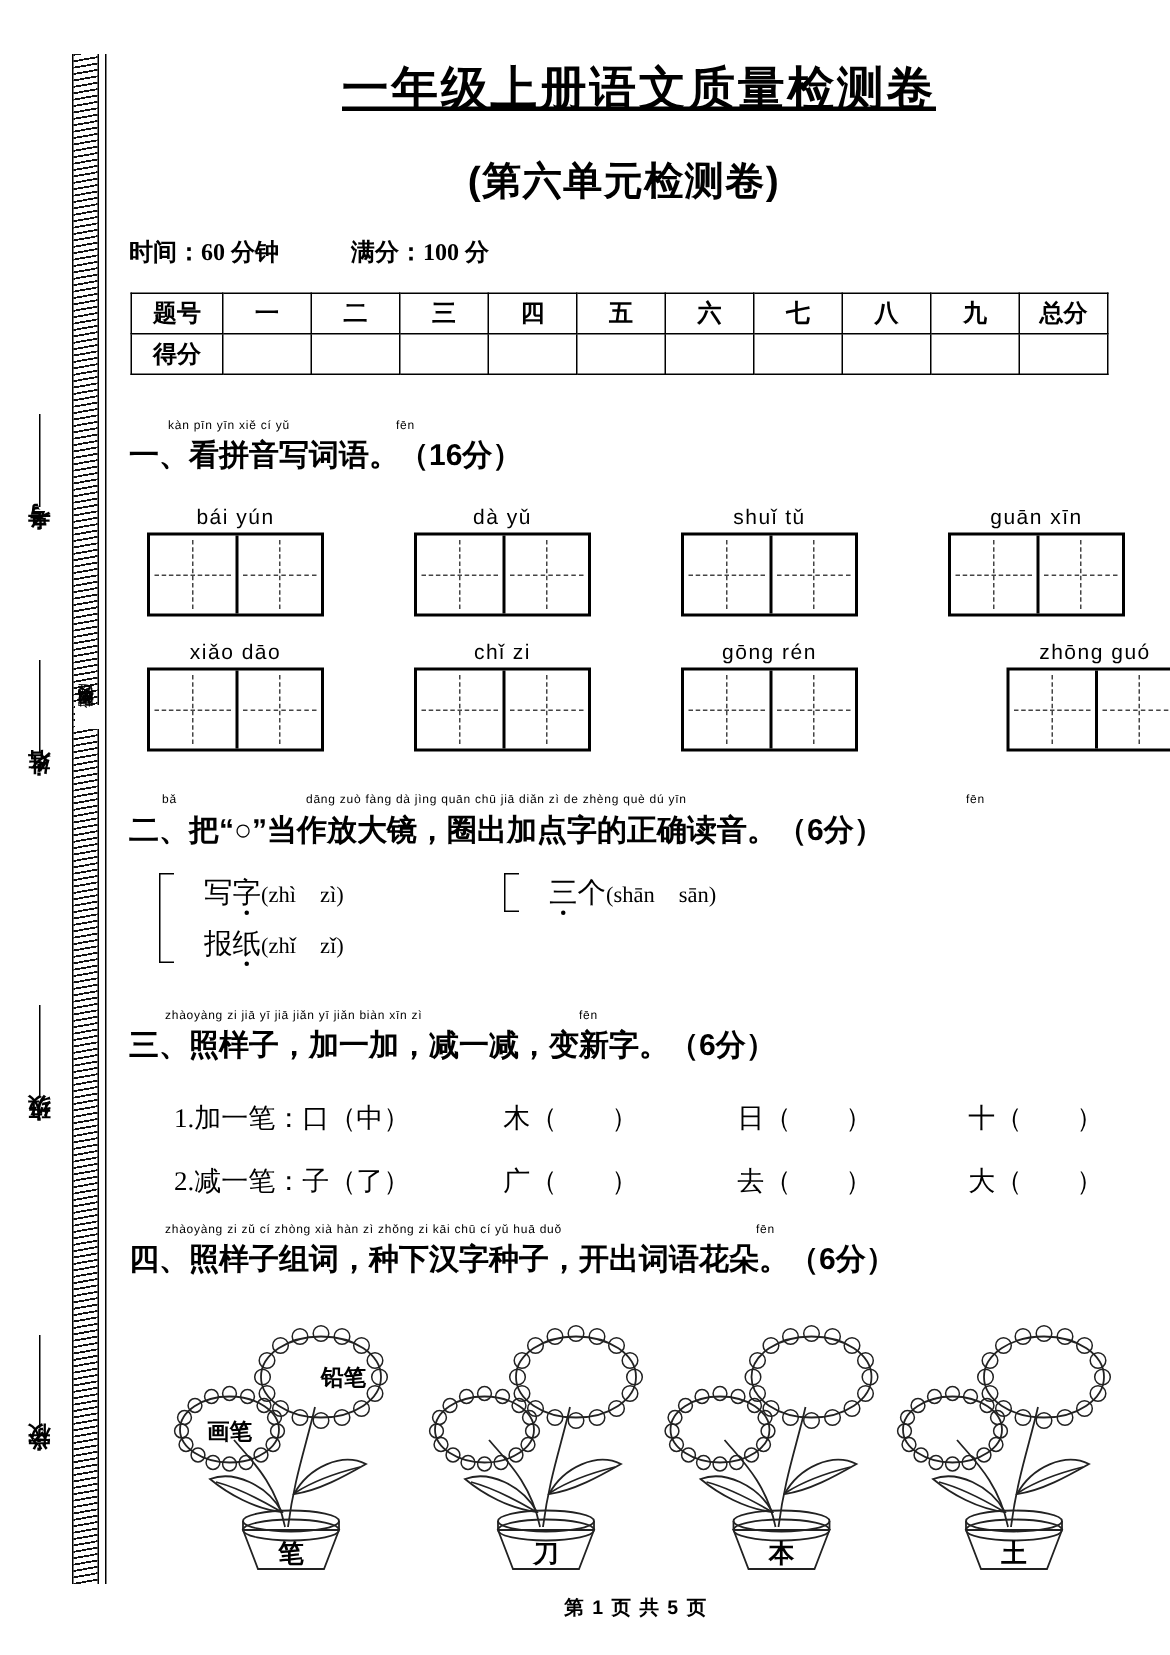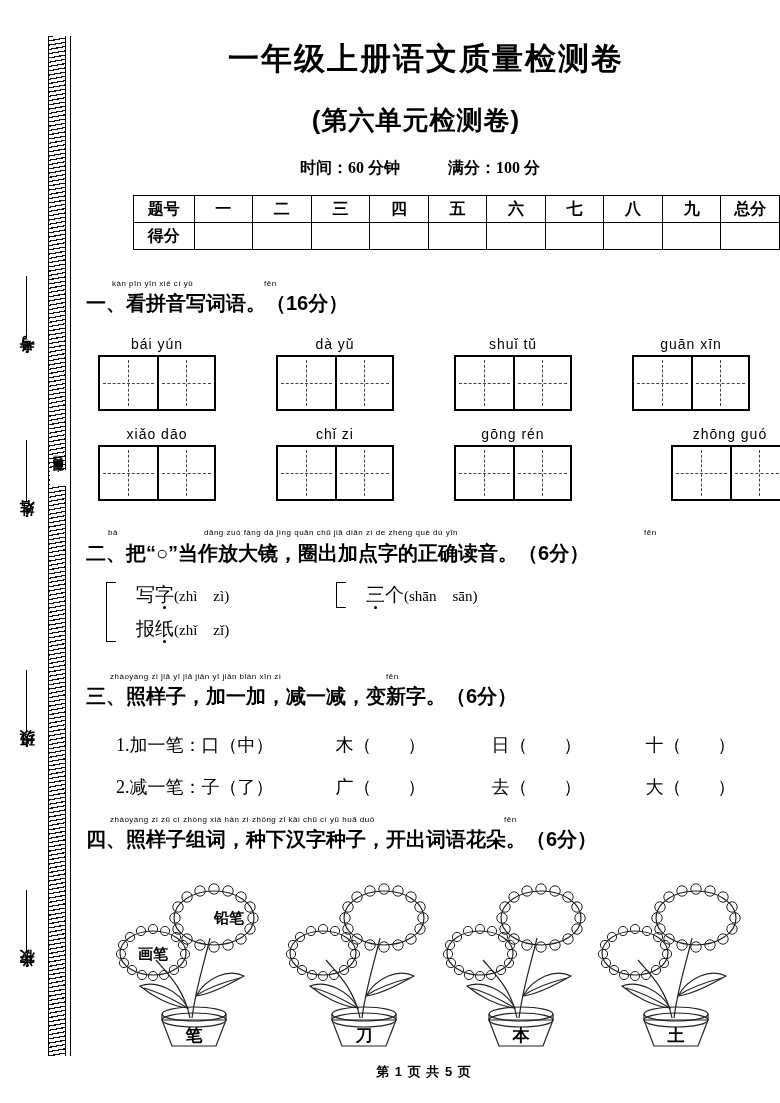--- a/index.html
+++ b/index.html
@@ -100,49 +100,49 @@
 
   .title-main {
     position: absolute;
     left: 0; top: 38px;
     width: 680px;
     text-align: center;
     font-family: "Liberation Sans", "DejaVu Sans", sans-serif;
     font-size: 31px;
     font-weight: bold;
     letter-spacing: 2px;
+    text-decoration: underline;
   }
   .title-sub {
     position: absolute;
     left: 0; top: 103px;
     width: 660px;
     text-align: center;
     font-family: "Liberation Sans", "DejaVu Sans", sans-serif;
     font-size: 26px;
     font-weight: bold;
     letter-spacing: 1px;
   }
   .meta-line {
     position: absolute;
     left: 0; top: 158px;
     width: 668px;
-    text-align: center;
+    text-align: left;
     font-size: 16px;
     font-weight: bold;
   }
   .meta-line .gap { display: inline-block; width: 48px; }
 
   
   .score-table {
     position: absolute;
     left: 1px;
     top: 195px;
     border-collapse: collapse;
     font-family: Liberation Serif, serif;
-    margin-left: 46px;
   }
   .score-table td {
     border: 1.5px solid #000;
     height: 26px;
     text-align: center;
     vertical-align: middle;
     font-size: 16px;
     font-weight: bold;
     padding: 0;
   }

